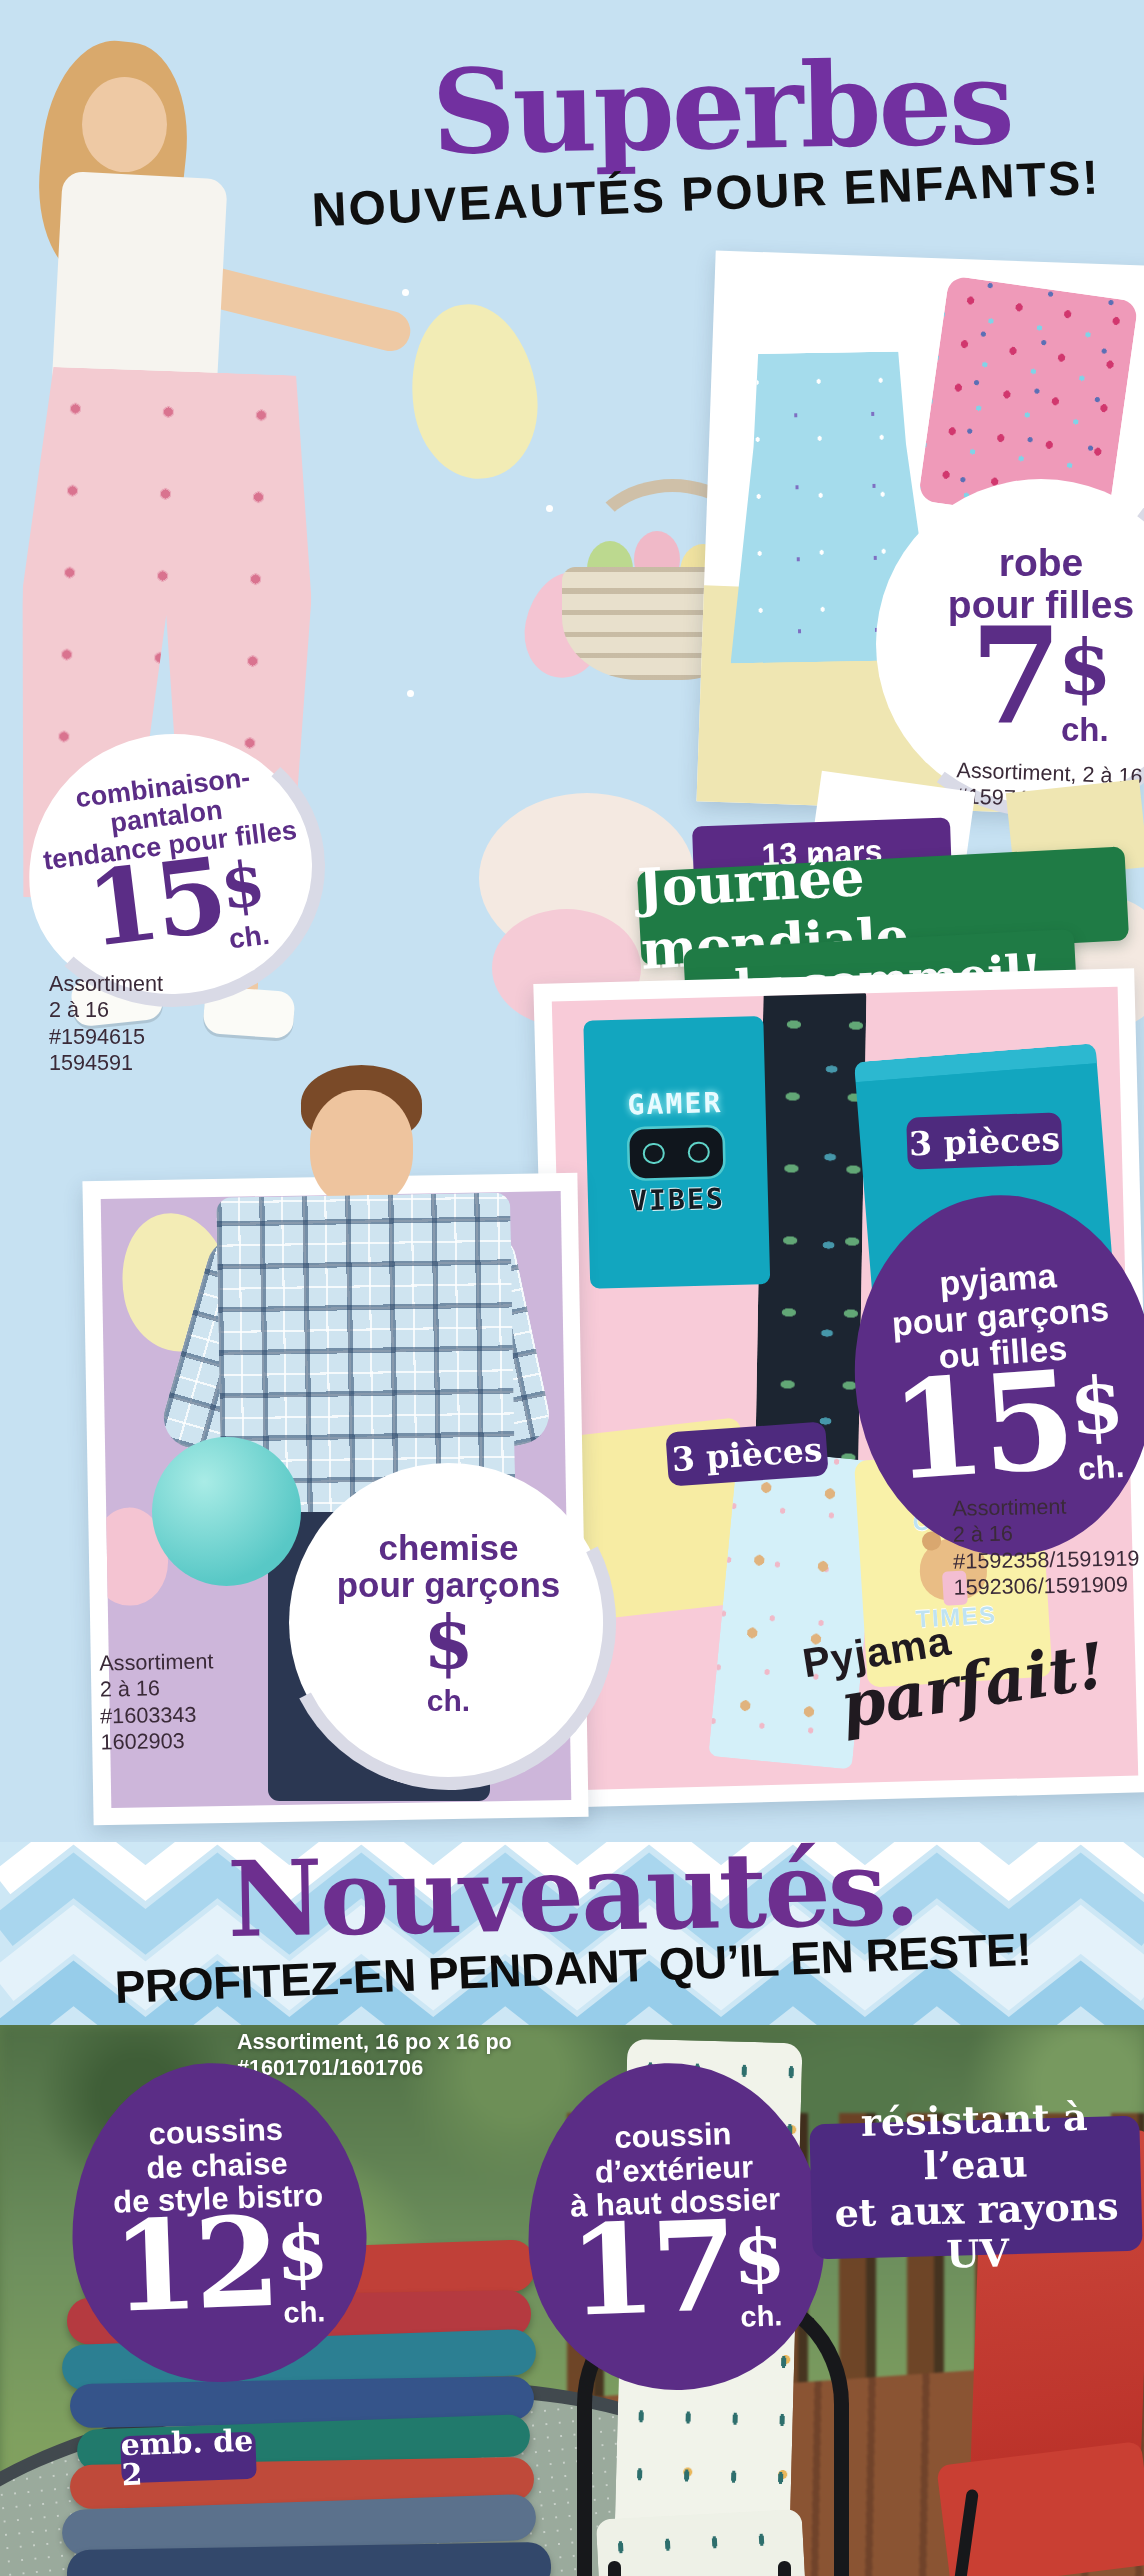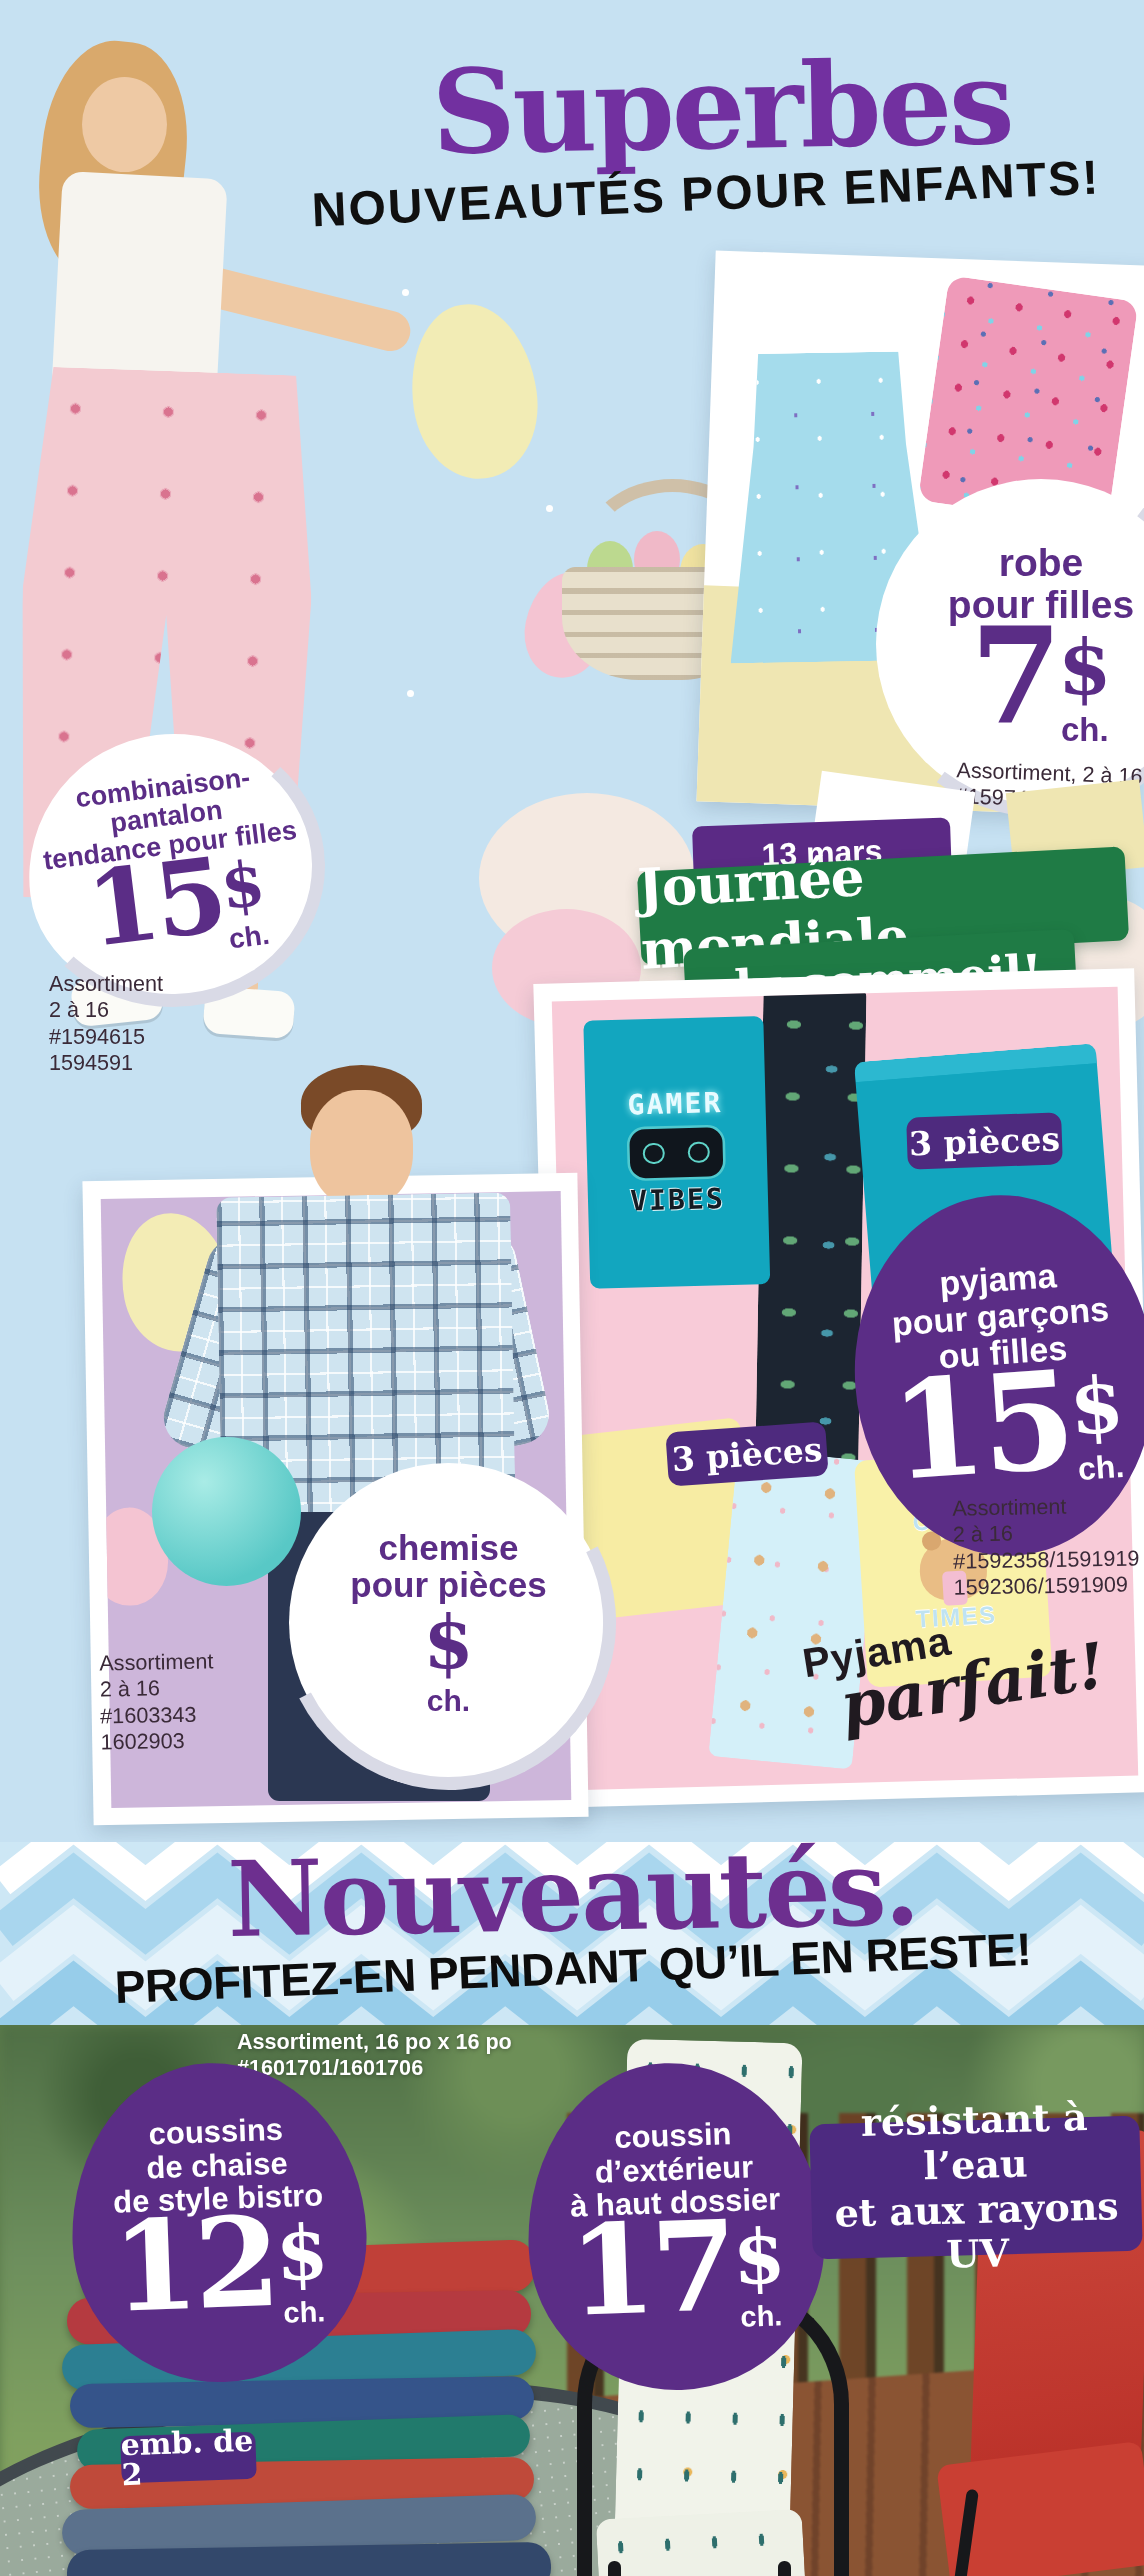--- a/index.html
+++ b/index.html
@@ -377,21 +377,21 @@
     <div class="abs plaid boy-arm-l"></div>
     <div class="abs plaid boy-arm-r"></div>
     <div class="abs plaid boy-shirt"></div>
     <div class="abs boy-pants"></div>
     <div class="abs boy-ball"></div>
   </div>
 
   <div class="abs offer white-badge b-chem">
     <div class="crescent" style="transform:rotate(18deg);"></div>
     <div class="label preline">chemise
-pour pièces</div>
+pour garçons</div>
     <div class="price-row">
       <span class="cur-col">
           <span class="cur">$</span>
           <span class="unit">ch.</span>
         </span>
     </div>
   </div>
   <div class="abs assort preline" style="left:100px;top:1649px;width:165px;transform:rotate(-1deg);">Assortiment
 2 à 16
 #1603343

